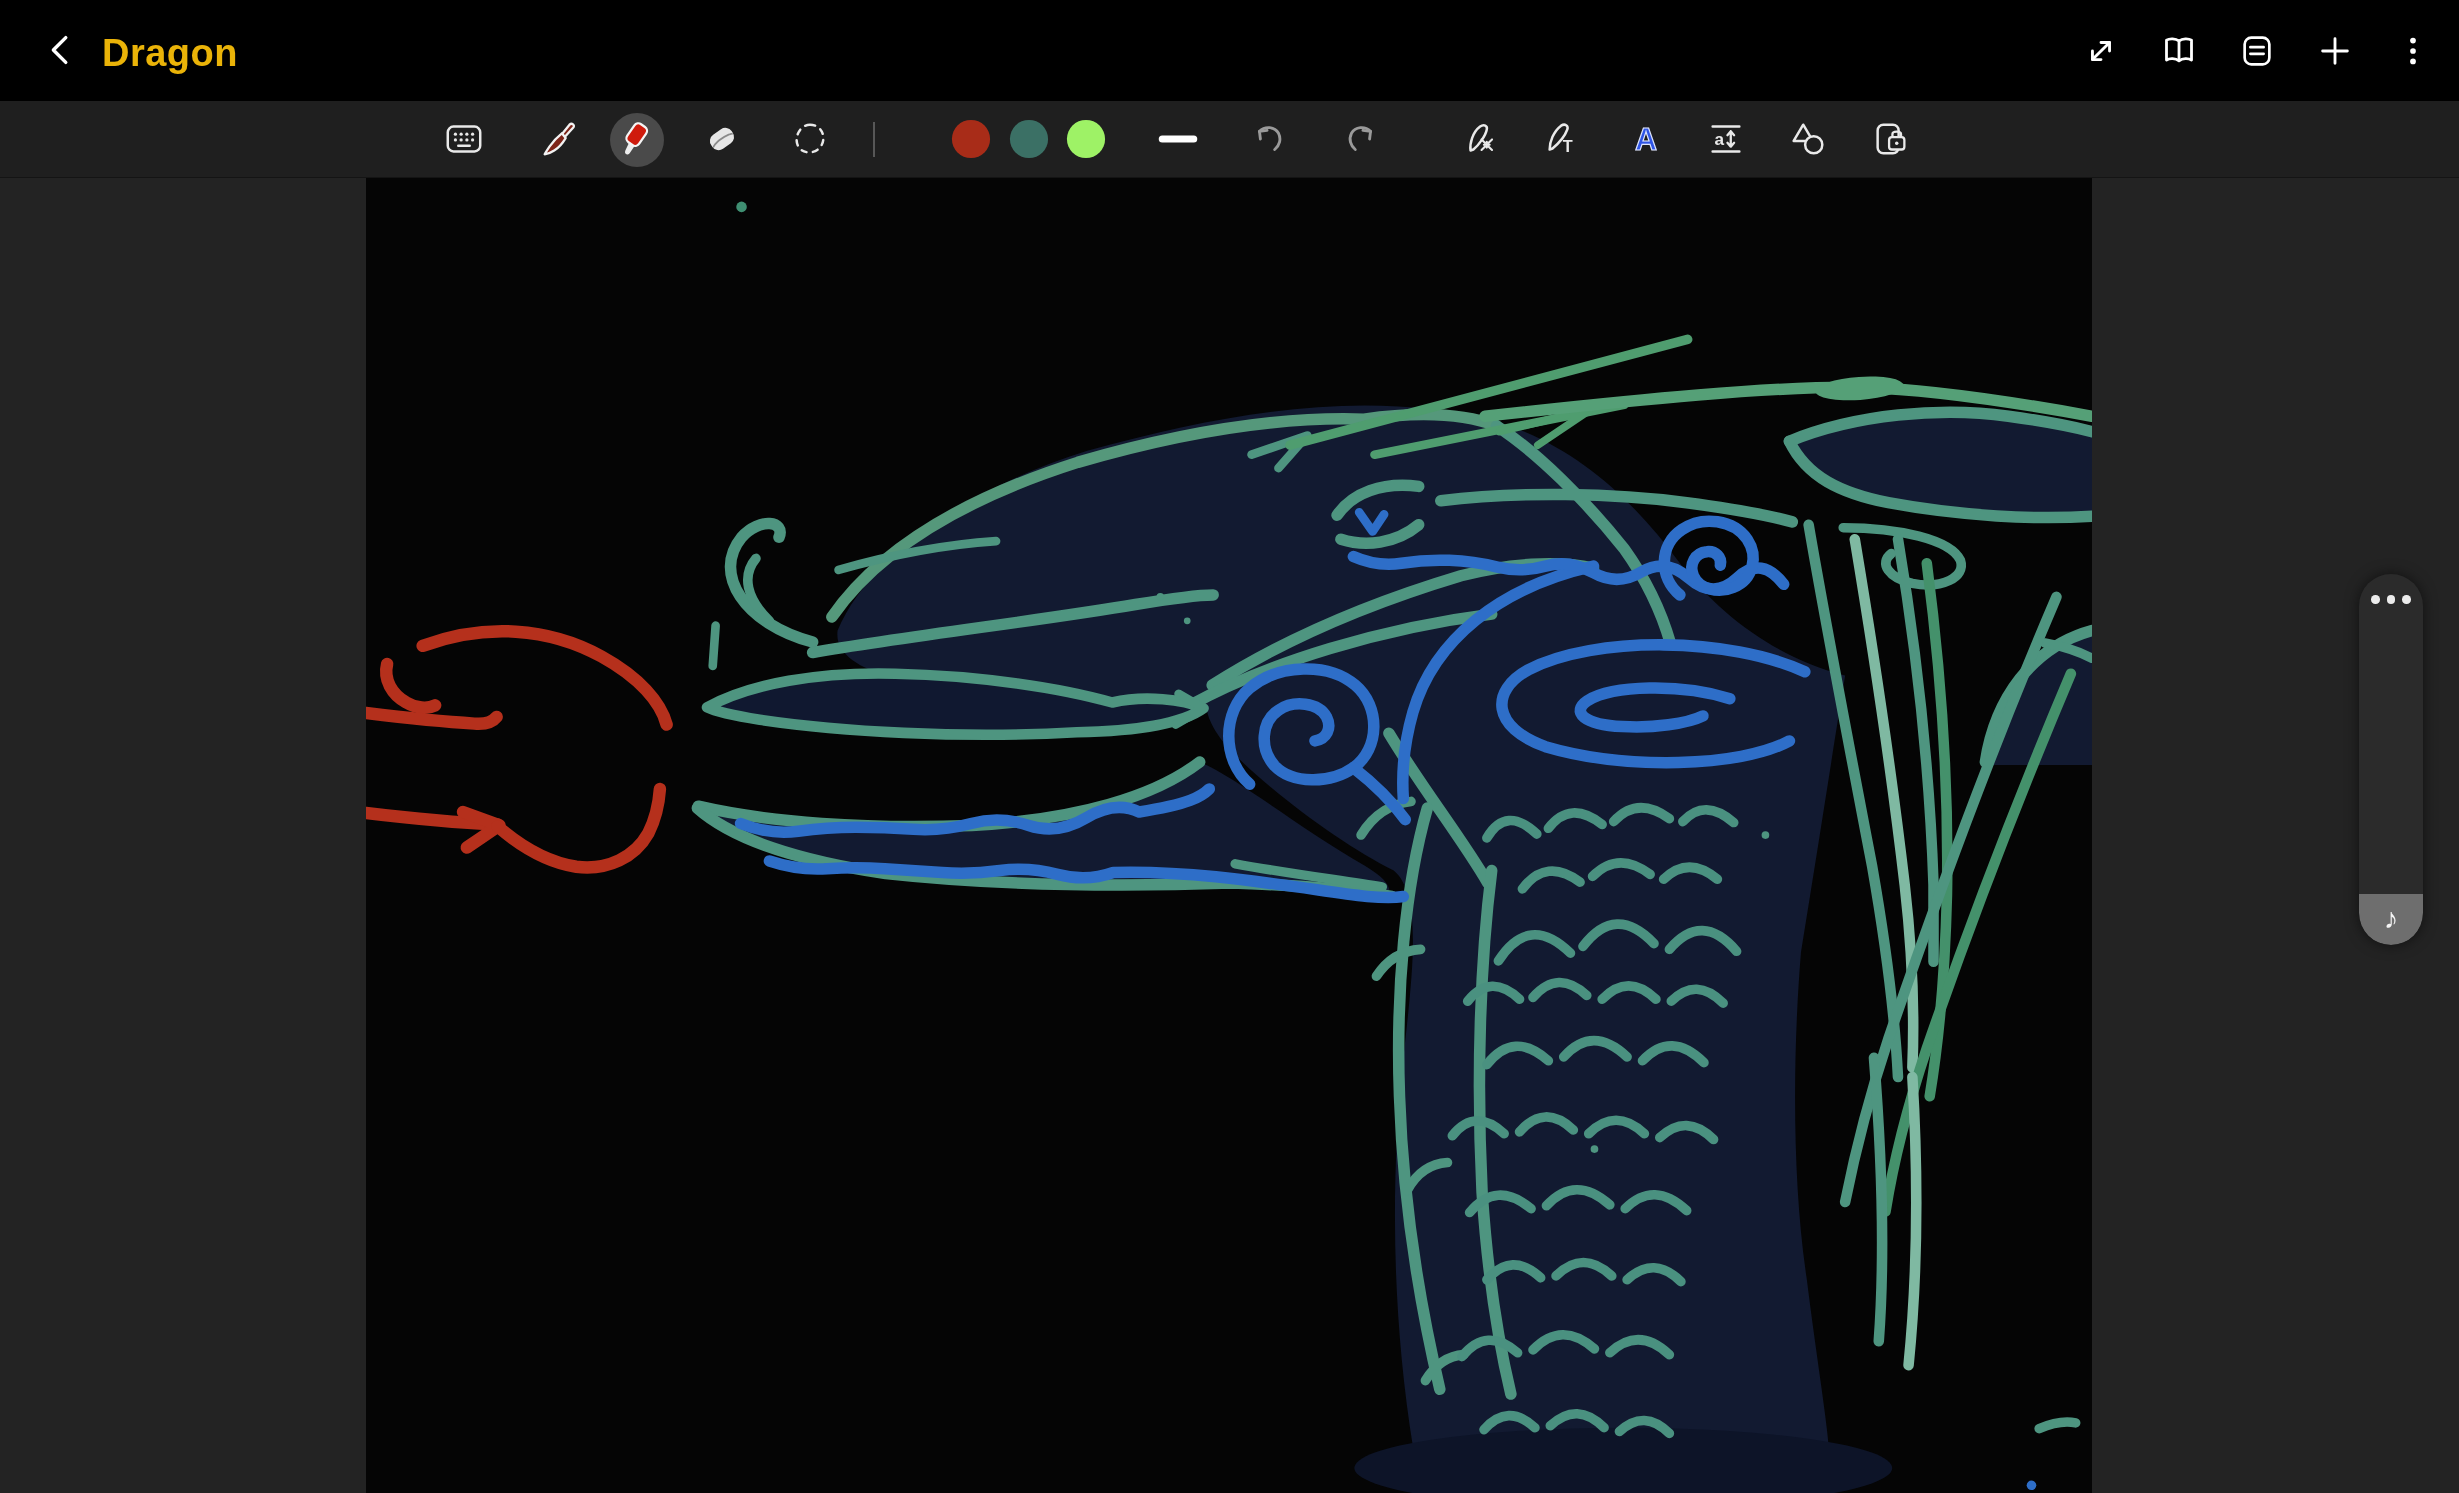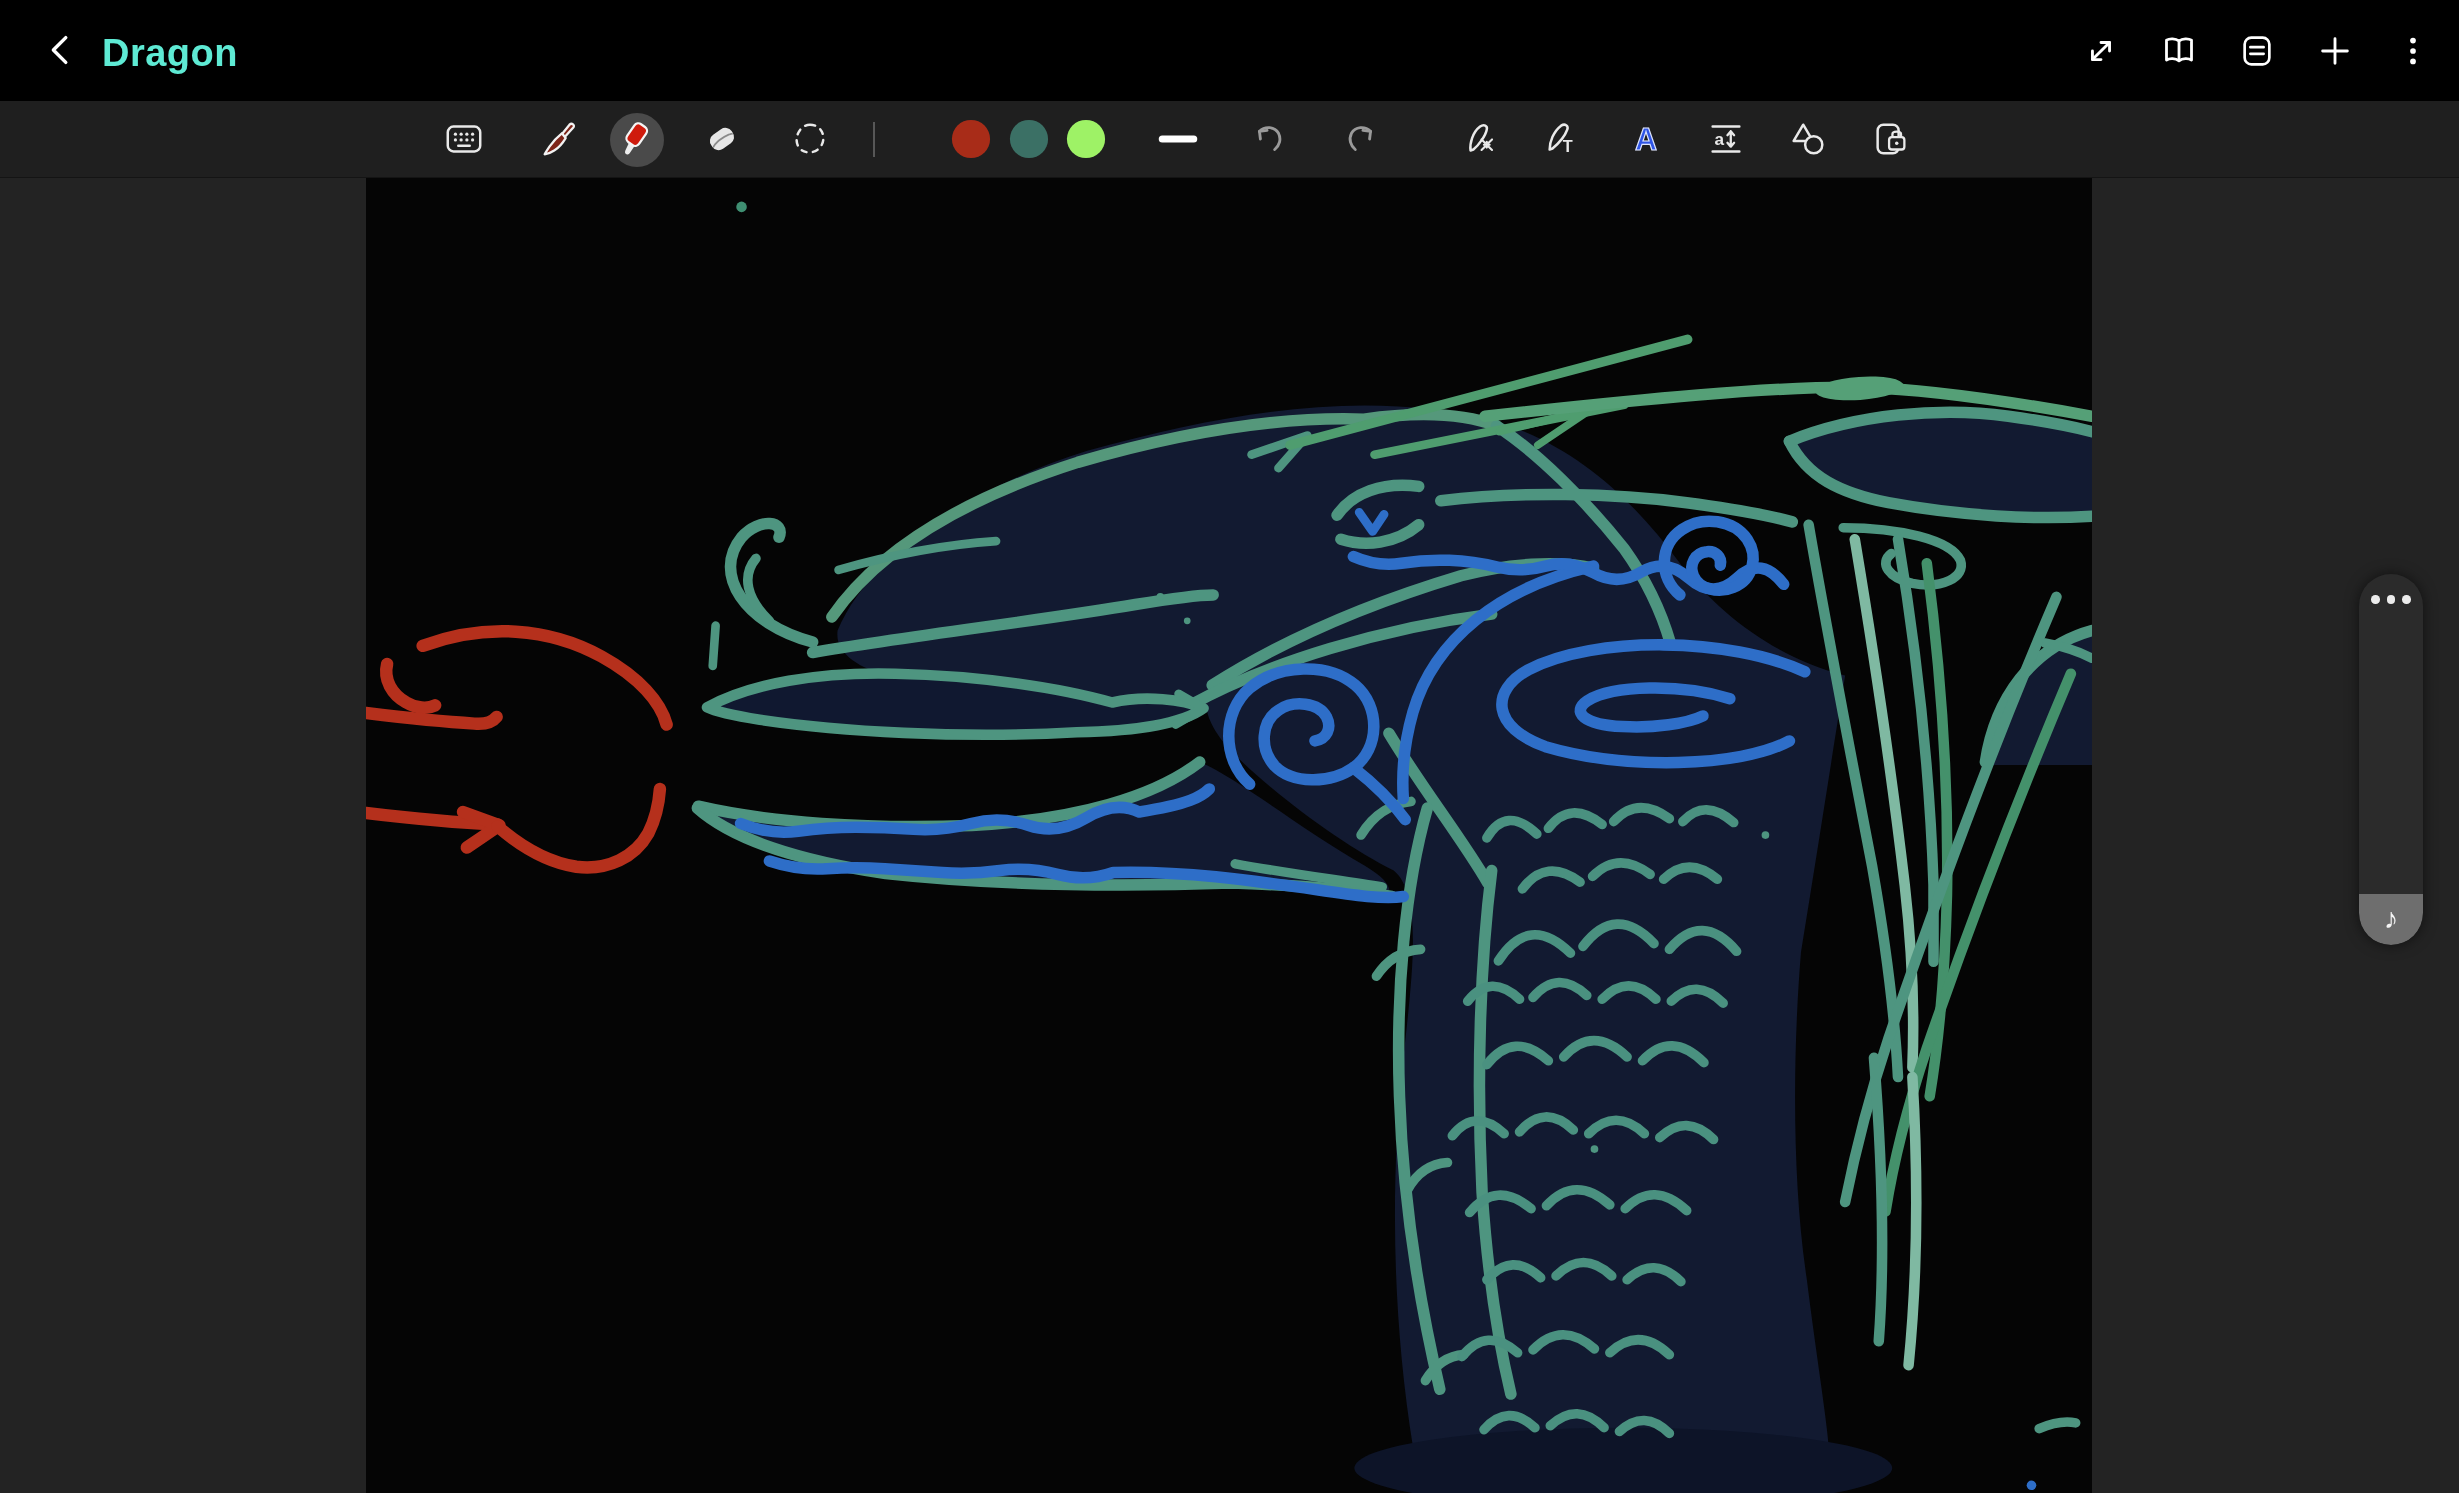--- a/index.html
+++ b/index.html
@@ -3,21 +3,21 @@
 <meta charset="utf-8">
 <style>
   html,body{margin:0;padding:0;background:#232323;}
   *{box-sizing:border-box;}
   body{font-family:"Liberation Sans", sans-serif;}
   .app{position:relative;width:2459px;height:1494px;overflow:hidden;background:#232323;}
 
   
   .header{position:absolute;left:0;top:0;width:2459px;height:101px;background:#000;display:flex;align-items:center;}
   .back-btn{position:absolute;left:40px;top:29px;width:42px;height:42px;display:flex;align-items:center;justify-content:center;cursor:pointer;}
-  .title{position:absolute;left:102px;top:0;height:107px;display:flex;align-items:center;color:#5eead4;font-size:38px;font-weight:bold;letter-spacing:0.5px;}
+  .title{position:absolute;left:102px;top:0;height:107px;display:flex;align-items:center;color:#eab308;font-size:38px;font-weight:bold;letter-spacing:0.5px;}
   .header-actions{position:absolute;right:25px;top:0;height:101px;display:flex;align-items:center;gap:36px;}
   .hicon{width:42px;height:42px;display:flex;align-items:center;justify-content:center;cursor:pointer;}
 
   
   .toolbar{position:absolute;left:0;top:101px;width:2459px;height:77px;background:#1f1f1f;border-bottom:1px solid #141414;}
   .tbtn{position:absolute;top:17.3px;width:42px;height:42px;display:flex;align-items:center;justify-content:center;cursor:pointer;}
   .sel-circle{position:absolute;left:610px;top:11.5px;width:54px;height:54px;border-radius:50%;background:#4a4a4a;}
   .tb-divider{position:absolute;left:873px;top:21px;width:1.9px;height:35px;background:#575757;}
 
   

